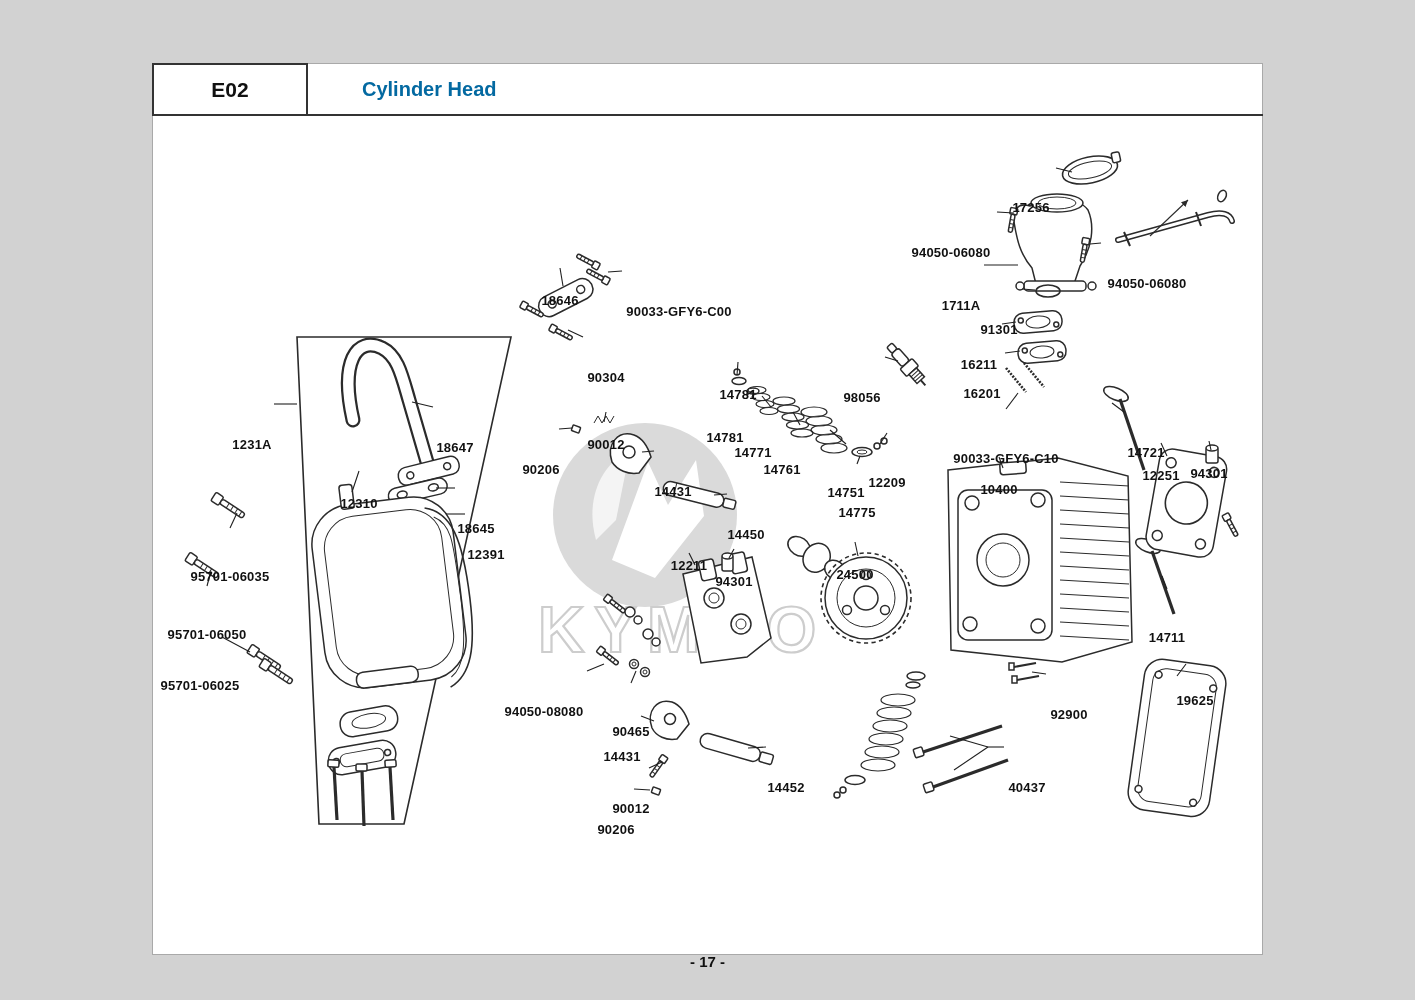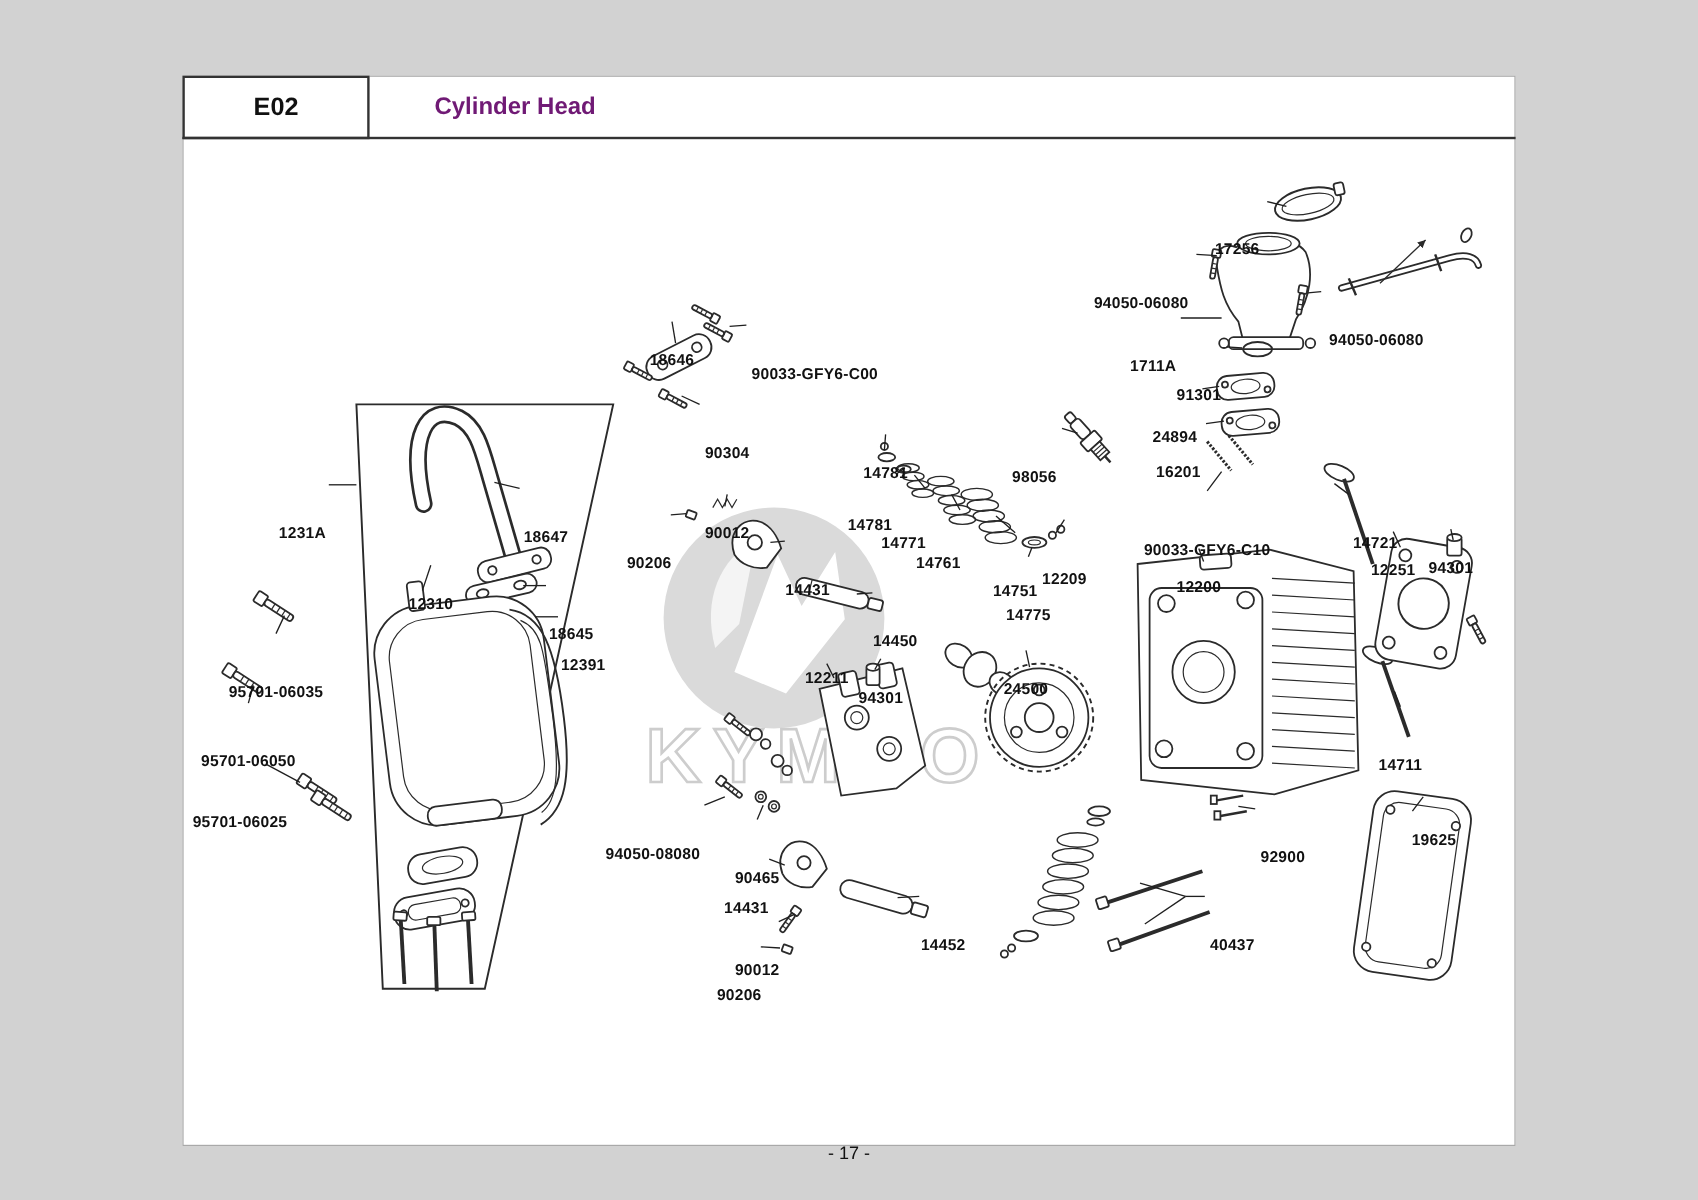--- a/index.html
+++ b/index.html
@@ -8,23 +8,23 @@
   .content{position:absolute;left:152px;top:63px;width:1111px;height:892px;
     background:#fff;border:1px solid #a9a9a9;box-sizing:border-box;z-index:0;}
   .diagram{position:absolute;left:0;top:0;z-index:1;}
   .header-box{position:absolute;left:152px;top:63px;width:156px;height:53px;
     border:2px solid #333;background:#fff;box-sizing:border-box;z-index:2;
     display:flex;align-items:center;justify-content:center;
     font-weight:bold;font-size:21px;color:#111;}
   .header-rule{position:absolute;left:152px;top:114px;width:1111px;height:2px;
     background:#333;z-index:2;}
   .header-title{position:absolute;left:362px;top:63px;height:35px;line-height:53px;
-    font-weight:bold;font-size:20px;color:#701a75;z-index:2;}
+    font-weight:bold;font-size:20px;color:#0369a1;z-index:2;}
   .page-number{position:absolute;left:0;top:953px;width:1415px;text-align:center;
-    font-weight:normal;font-size:15px;color:#111;z-index:2;}
+    font-weight:bold;font-size:15px;color:#111;z-index:2;}
   .lbl{position:absolute;transform:translate(-50%,-50%);font-weight:bold;
     font-size:13px;color:#111;white-space:nowrap;z-index:3;letter-spacing:.2px;margin-top:40px;}
   
   svg .p{fill:#fff;stroke:#2b2b2b;stroke-width:1.5;}
   svg .o{fill:none;stroke:#2b2b2b;stroke-width:1.6;}
   svg .thin{stroke-width:1;}
   svg .t{stroke:#2b2b2b;stroke-width:1;}
   svg .s2{stroke:#2b2b2b;stroke-width:2;fill:none;}
   svg .s3{stroke:#2b2b2b;stroke-width:3.2;fill:none;}
   svg .coil ellipse{fill:none;stroke:#2b2b2b;stroke-width:1.2;}
@@ -405,28 +405,28 @@
       <line x1="207" y1="586" x2="211" y2="571"></line>
       <line x1="222" y1="637" x2="250" y2="652"></line>
     </g>
   </svg>
 
   <div class="lbl" style="left:1031px;top:167px">17256</div>
   <div class="lbl" style="left:951px;top:212px">94050-06080</div>
   <div class="lbl" style="left:1147px;top:243px">94050-06080</div>
   <div class="lbl" style="left:961px;top:265px">1711A</div>
   <div class="lbl" style="left:999px;top:289px">91301</div>
-  <div class="lbl" style="left:979px;top:324px">24894</div>
+  <div class="lbl" style="left:979px;top:324px">16211</div>
   <div class="lbl" style="left:982px;top:353px">16201</div>
   <div class="lbl" style="left:862px;top:357px">98056</div>
   <div class="lbl" style="left:1006px;top:418px">90033-GFY6-C10</div>
   <div class="lbl" style="left:1146px;top:412px">14721</div>
   <div class="lbl" style="left:1161px;top:435px">12251</div>
   <div class="lbl" style="left:1209px;top:433px">94301</div>
-  <div class="lbl" style="left:999px;top:449px">12200</div>
+  <div class="lbl" style="left:999px;top:449px">10400</div>
   <div class="lbl" style="left:1167px;top:597px">14711</div>
   <div class="lbl" style="left:1195px;top:660px">19625</div>
   <div class="lbl" style="left:1069px;top:674px">92900</div>
   <div class="lbl" style="left:1027px;top:747px">40437</div>
   <div class="lbl" style="left:560px;top:260px">18646</div>
   <div class="lbl" style="left:679px;top:271px">90033-GFY6-C00</div>
   <div class="lbl" style="left:606px;top:337px">90304</div>
   <div class="lbl" style="left:738px;top:354px">14781</div>
   <div class="lbl" style="left:725px;top:397px">14781</div>
   <div class="lbl" style="left:753px;top:412px">14771</div>

